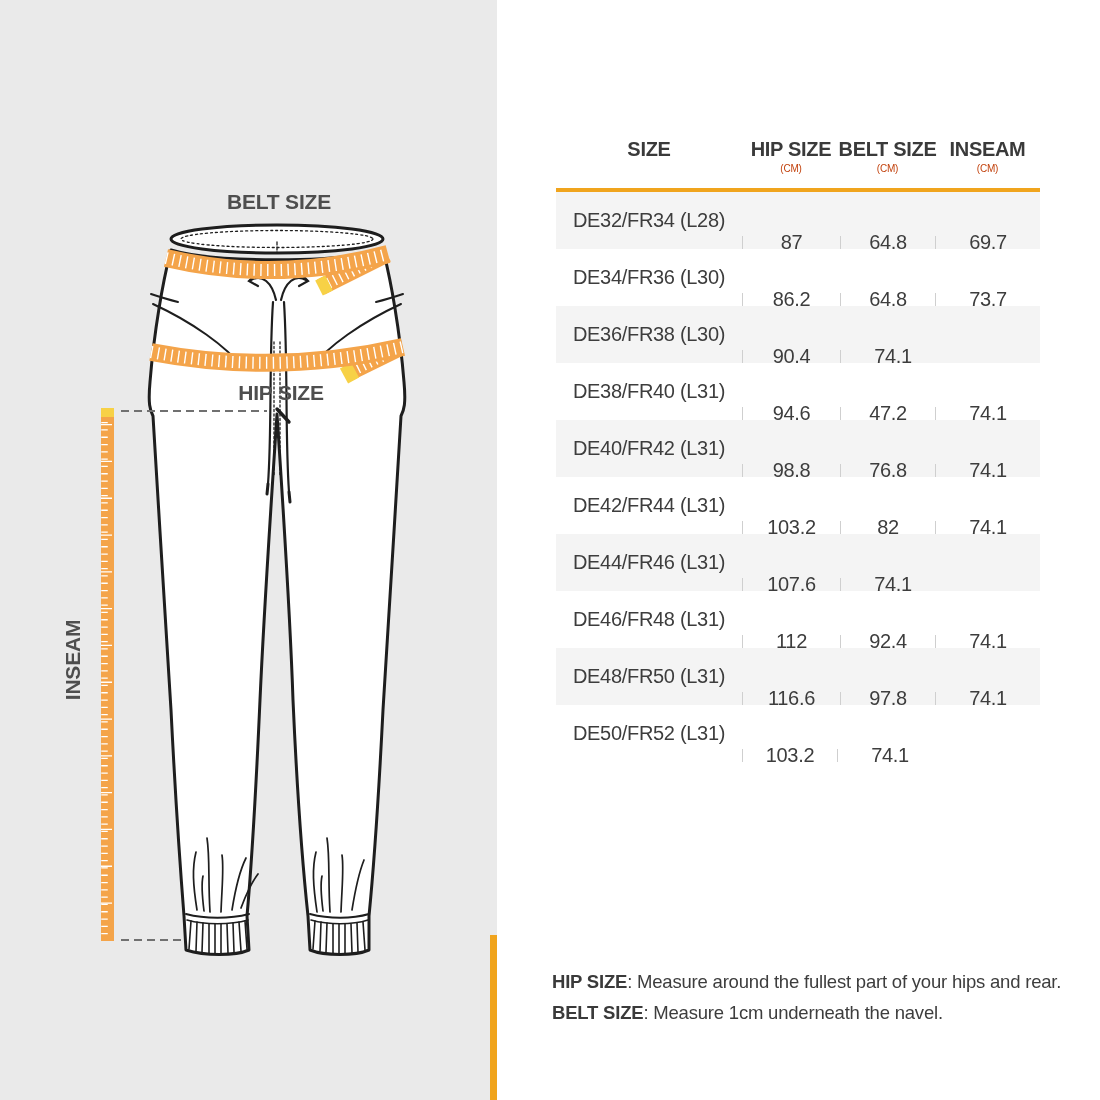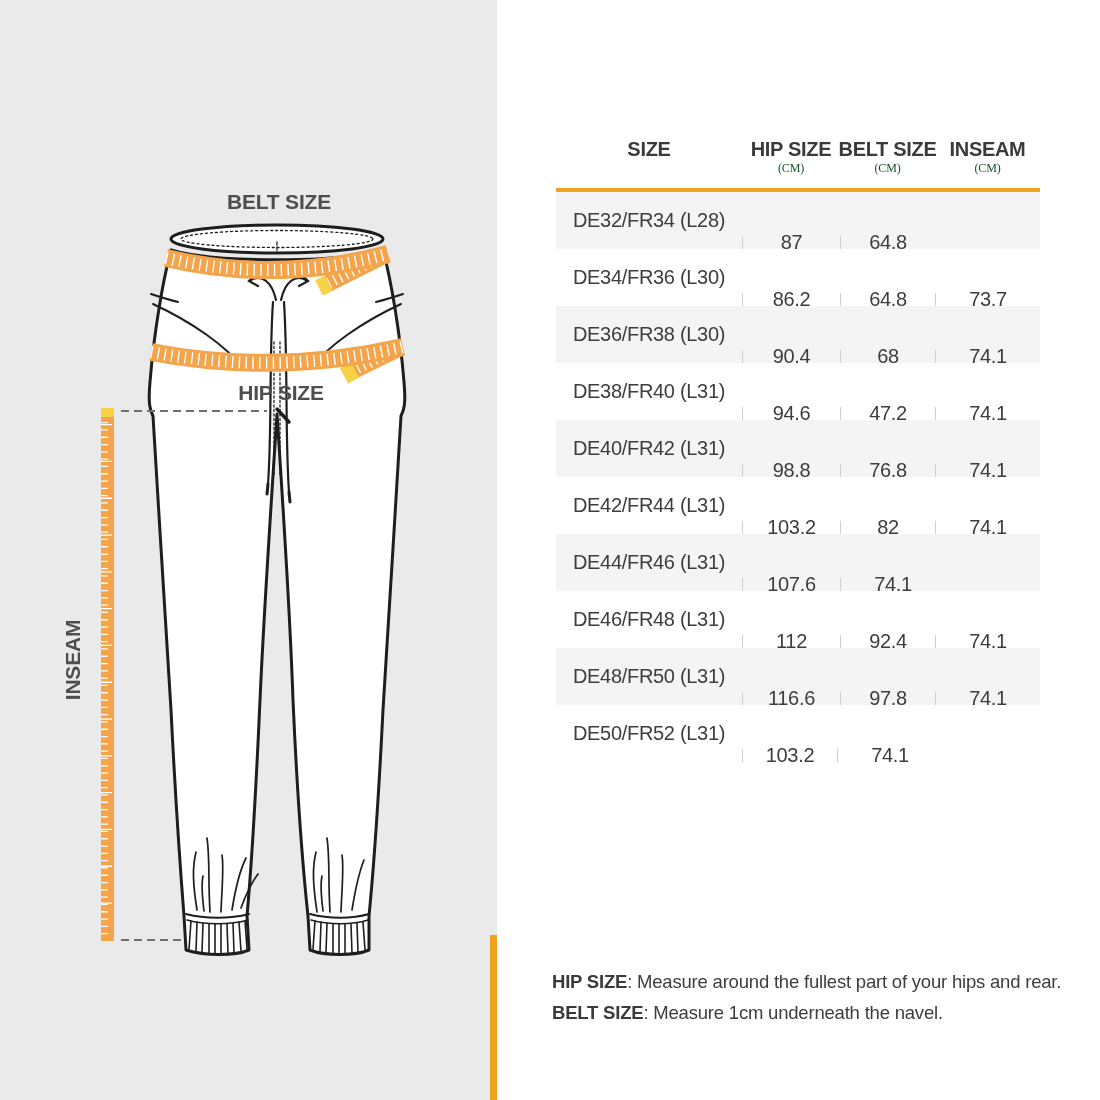--- a/index.html
+++ b/index.html
@@ -25,21 +25,21 @@
   .label-inseam{left:73px;top:660px;transform:translate(-50%,-50%) rotate(-90deg);}
   .accent-bar{
     position:absolute;left:490px;top:935px;width:7px;height:165px;
     background:#f0a41d;
   }
   
   .size-table{position:absolute;left:556px;top:138px;width:484px;}
   .thead{display:flex;height:54px;border-bottom:4px solid #f0a41d;box-sizing:border-box;}
   .th{display:flex;flex-direction:column;align-items:center;justify-content:flex-start;}
   .th .main{font-size:20px;font-weight:bold;color:#3a3a3a;line-height:22px;letter-spacing:-0.3px;white-space:nowrap;}
-  .th .unit{font-size:12px;color:#14532d;line-height:17px;letter-spacing:-0.2px;font-family:Liberation Serif, serif;}
+  .th .unit{font-size:10px;color:#c2410c;line-height:17px;letter-spacing:-0.2px;}
   .col0{width:186px;text-align:center;}
   .col1{width:98px;}
   .col2{width:95px;}
   .col3{width:105px;}
   .tbody .row{display:flex;height:57px;}
   .tbody .row:nth-child(odd){background:#f4f4f4;}
   .cell{
     display:flex;align-items:center;justify-content:center;
     font-size:20px;color:#3d3d3d;letter-spacing:-0.3px;
     box-sizing:border-box;white-space:nowrap;
@@ -204,31 +204,31 @@
       <span class="main">INSEAM</span>
       <span class="unit">(CM)</span>
     </div>
   </div>
 
   <div class="tbody">
     <div class="row">
       <div class="cell col0 c0">DE32/FR34 (L28)</div>
       <div class="cell col1 c1">87</div>
       <div class="cell col2 c2">64.8</div>
+      <div class="cell col3 c3">69.7</div>
     </div>
     <div class="row">
       <div class="cell col0 c0">DE34/FR36 (L30)</div>
       <div class="cell col1 c1">86.2</div>
       <div class="cell col2 c2">64.8</div>
       <div class="cell col3 c3">73.7</div>
     </div>
     <div class="row">
       <div class="cell col0 c0">DE36/FR38 (L30)</div>
       <div class="cell col1 c1">90.4</div>
-      <div class="cell col2 c2">68</div>
       <div class="cell col3 c3">74.1</div>
     </div>
     <div class="row">
       <div class="cell col0 c0">DE38/FR40 (L31)</div>
       <div class="cell col1 c1">94.6</div>
       <div class="cell col2 c2">47.2</div>
       <div class="cell col3 c3">74.1</div>
     </div>
     <div class="row">
       <div class="cell col0 c0">DE40/FR42 (L31)</div>

